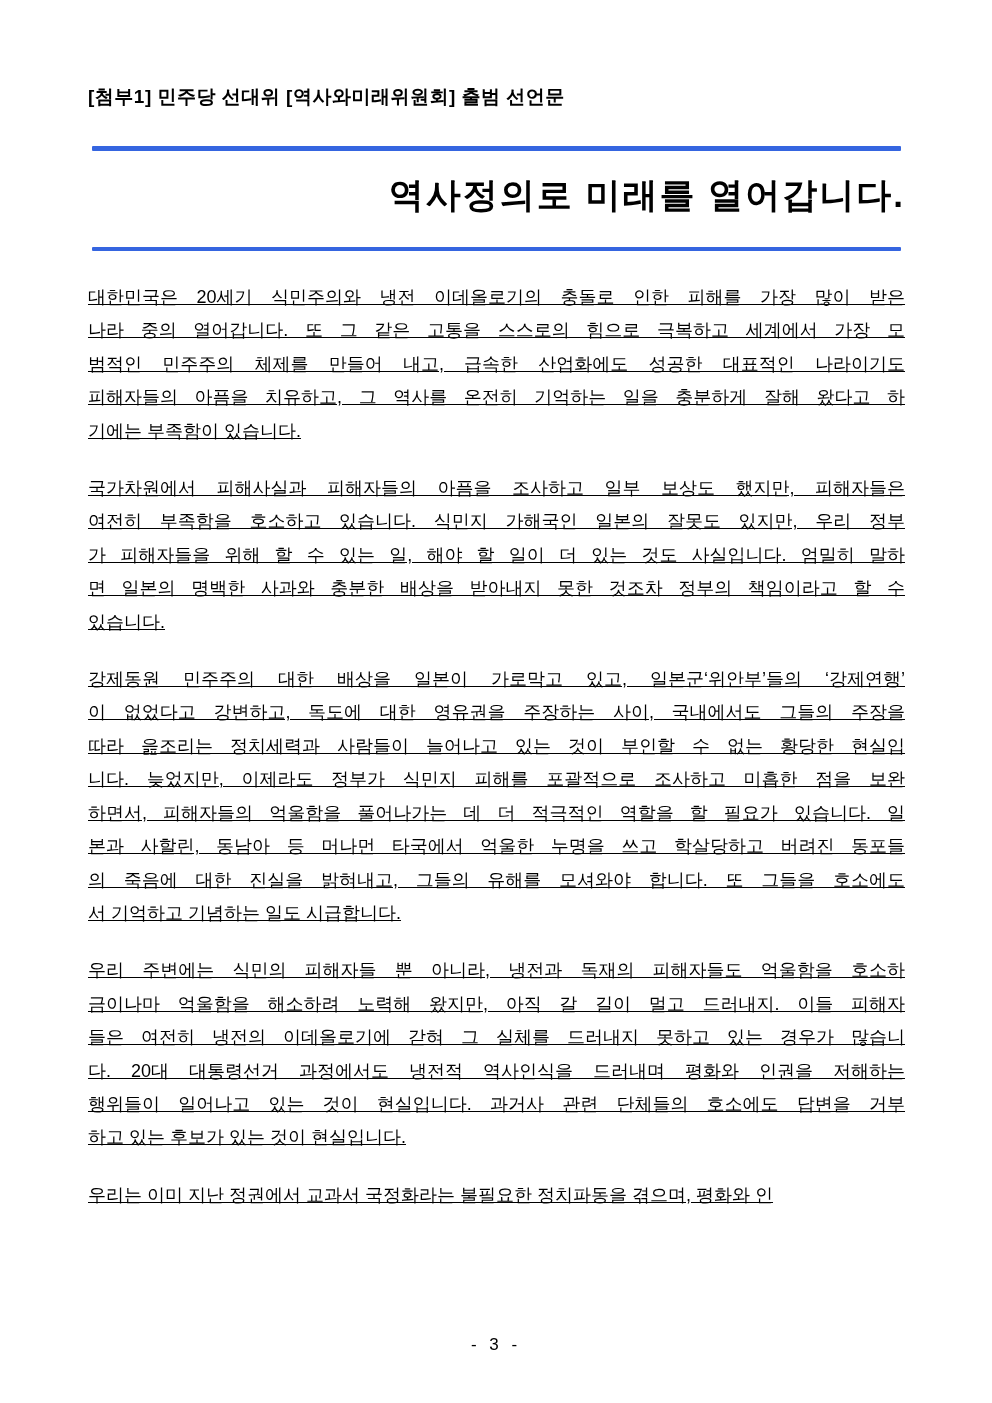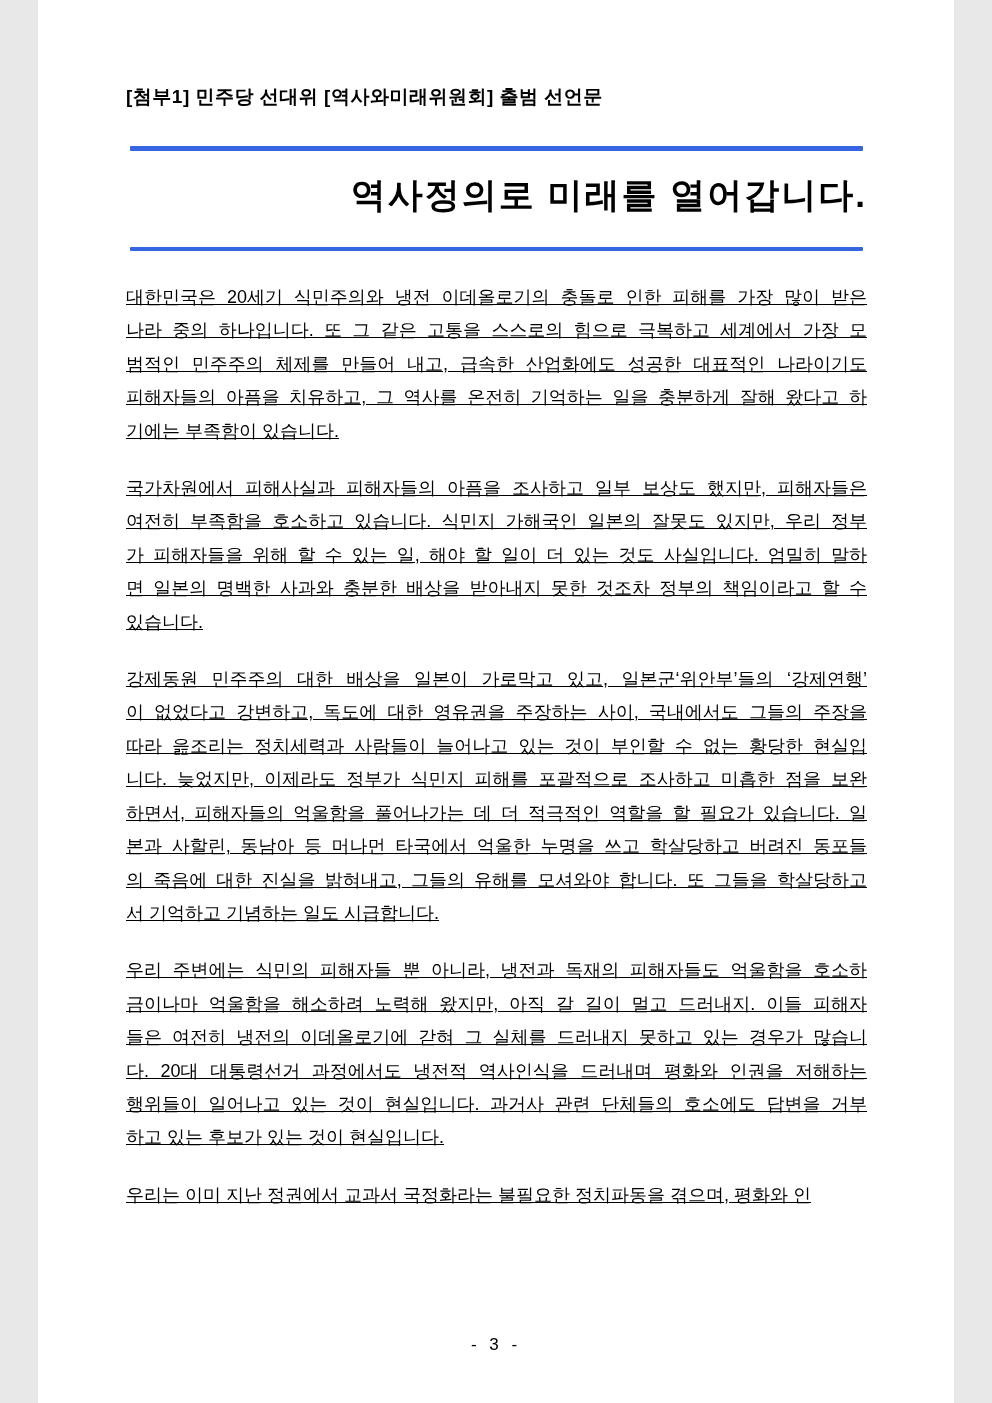--- a/index.html
+++ b/index.html
@@ -1,17 +1,17 @@
 <!DOCTYPE html>
 <html lang="ko"><head>
 <meta charset="utf-8">
 <style>
   html,body{margin:0;padding:0;background:#e8e8e8;}
   .page{
-    width:916px;height:1403px;background:#ffffff;margin:0 auto;
+    width:992px;height:1403px;background:#ffffff;margin:0 auto;
     position:relative;box-sizing:border-box;
     font-family:"Liberation Sans","DejaVu Sans",sans-serif;color:#000;
     overflow:hidden;
   }
   .content{padding:0 87px 0 88px;}
   .doc-header{
     margin-top:84px;font-size:19px;font-weight:700;letter-spacing:0.5px;
     white-space:nowrap;
   }
   .rule{height:5px;margin:0 4px;border-radius:1px;}
@@ -47,42 +47,42 @@
     <div class="rule rule-top" style="background: rgb(53, 101, 224);"></div>
 
     <div class="doc-title">역사정의로 미래를 열어갑니다.</div>
 
     <div class="rule rule-bottom" style="background: rgb(53, 101, 224);"></div>
 
     <div class="body-text">
 
       <div class="para">
         <div class="line">대한민국은 20세기 식민주의와 냉전 이데올로기의 충돌로 인한 피해를 가장 많이 받은</div>
-        <div class="line">나라 중의 하나입니다. 또 그 같은 고통을 스스로의 힘으로 극복하고 세계에서 가장 모</div>
+        <div class="line">나라 중의 열어갑니다. 또 그 같은 고통을 스스로의 힘으로 극복하고 세계에서 가장 모</div>
         <div class="line">범적인 민주주의 체제를 만들어 내고, 급속한 산업화에도 성공한 대표적인 나라이기도</div>
         <div class="line">피해자들의 아픔을 치유하고, 그 역사를 온전히 기억하는 일을 충분하게 잘해 왔다고 하</div>
         <div class="line end">기에는 부족함이 있습니다.</div>
       </div>
 
       <div class="para">
         <div class="line">국가차원에서 피해사실과 피해자들의 아픔을 조사하고 일부 보상도 했지만, 피해자들은</div>
         <div class="line">여전히 부족함을 호소하고 있습니다. 식민지 가해국인 일본의 잘못도 있지만, 우리 정부</div>
         <div class="line">가 피해자들을 위해 할 수 있는 일, 해야 할 일이 더 있는 것도 사실입니다. 엄밀히 말하</div>
         <div class="line">면 일본의 명백한 사과와 충분한 배상을 받아내지 못한 것조차 정부의 책임이라고 할 수</div>
         <div class="line end">있습니다.</div>
       </div>
 
       <div class="para">
         <div class="line">강제동원 민주주의 대한 배상을 일본이 가로막고 있고, 일본군‘위안부’들의 ‘강제연행’</div>
         <div class="line">이 없었다고 강변하고, 독도에 대한 영유권을 주장하는 사이, 국내에서도 그들의 주장을</div>
         <div class="line">따라 읊조리는 정치세력과 사람들이 늘어나고 있는 것이 부인할 수 없는 황당한 현실입</div>
         <div class="line">니다. 늦었지만, 이제라도 정부가 식민지 피해를 포괄적으로 조사하고 미흡한 점을 보완</div>
         <div class="line">하면서, 피해자들의 억울함을 풀어나가는 데 더 적극적인 역할을 할 필요가 있습니다. 일</div>
         <div class="line">본과 사할린, 동남아 등 머나먼 타국에서 억울한 누명을 쓰고 학살당하고 버려진 동포들</div>
-        <div class="line">의 죽음에 대한 진실을 밝혀내고, 그들의 유해를 모셔와야 합니다. 또 그들을 학살당하고</div>
+        <div class="line">의 죽음에 대한 진실을 밝혀내고, 그들의 유해를 모셔와야 합니다. 또 그들을 호소에도</div>
         <div class="line end">서 기억하고 기념하는 일도 시급합니다.</div>
       </div>
 
       <div class="para">
         <div class="line">우리 주변에는 식민의 피해자들 뿐 아니라, 냉전과 독재의 피해자들도 억울함을 호소하</div>
         <div class="line">금이나마 억울함을 해소하려 노력해 왔지만, 아직 갈 길이 멀고 드러내지. 이들 피해자</div>
         <div class="line">들은 여전히 냉전의 이데올로기에 갇혀 그 실체를 드러내지 못하고 있는 경우가 많습니</div>
         <div class="line">다. 20대 대통령선거 과정에서도 냉전적 역사인식을 드러내며 평화와 인권을 저해하는</div>
         <div class="line">행위들이 일어나고 있는 것이 현실입니다. 과거사 관련 단체들의 호소에도 답변을 거부</div>
         <div class="line end">하고 있는 후보가 있는 것이 현실입니다.</div>

